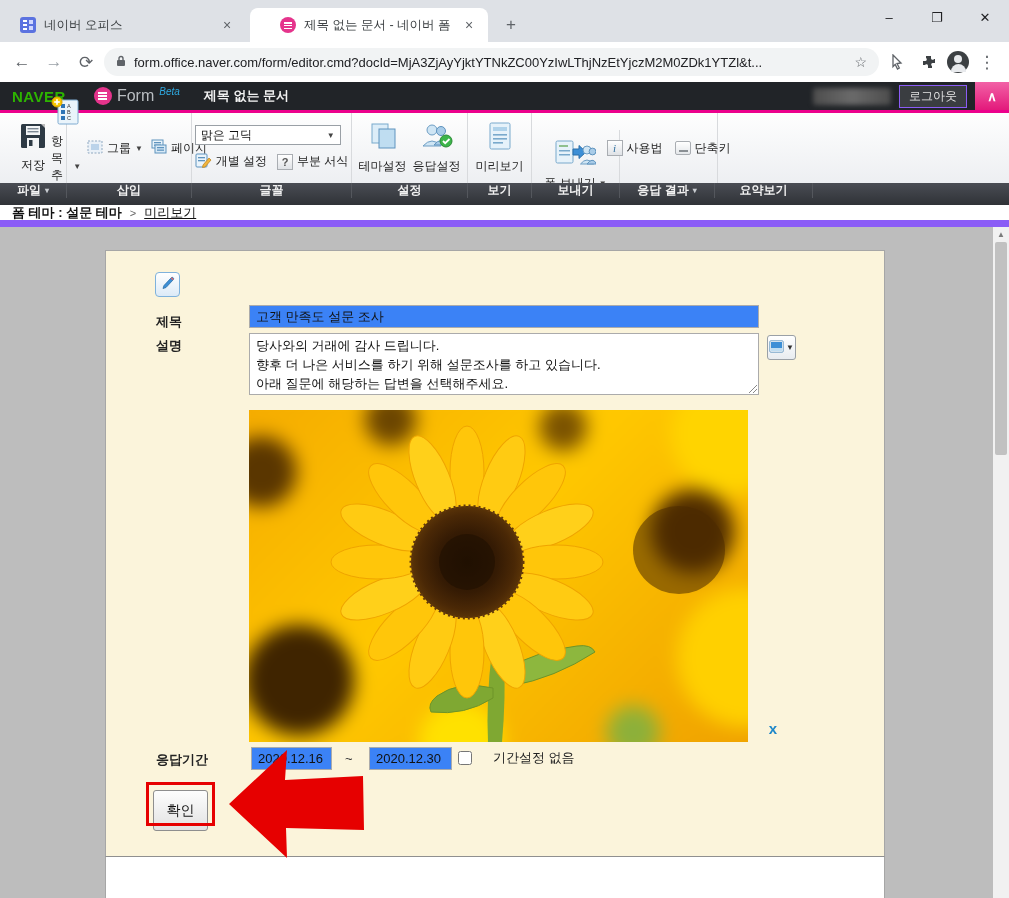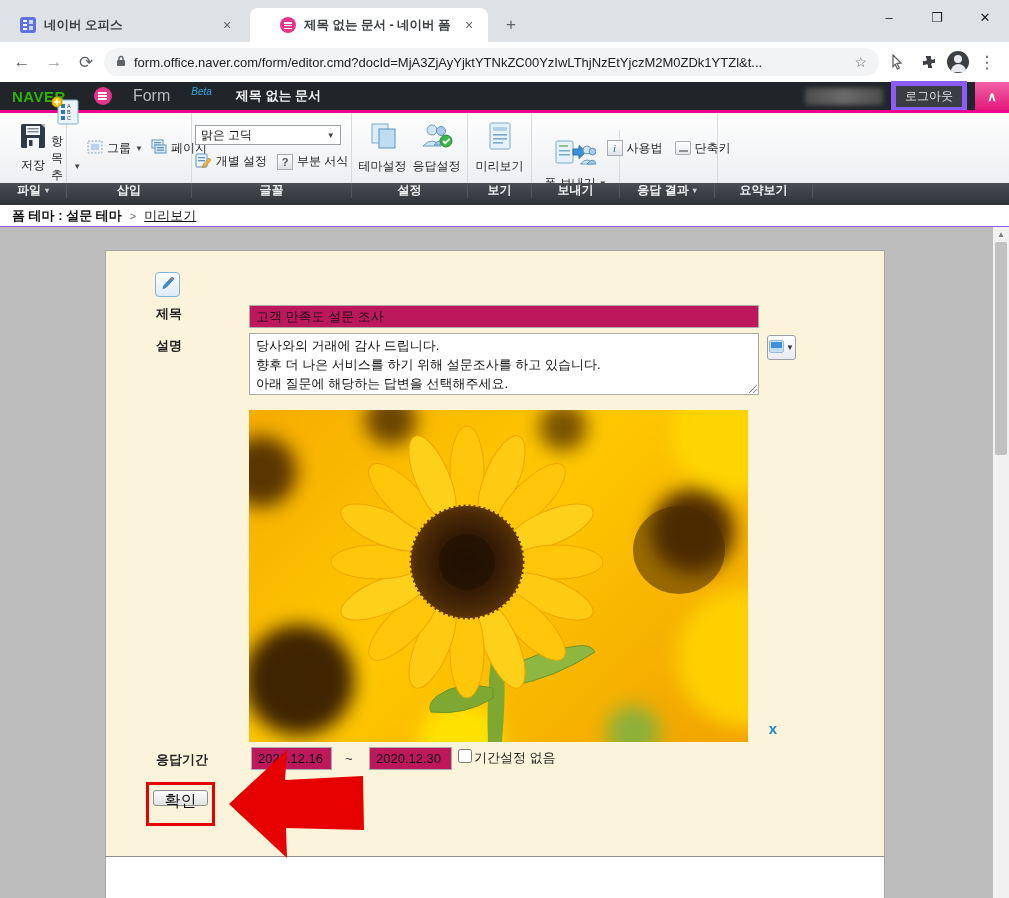--- a/index.html
+++ b/index.html
@@ -4,21 +4,21 @@
 <style>
   * { margin:0; padding:0; box-sizing:border-box; }
   html,body { width:1009px; height:898px; }
   body { font-family:"Liberation Sans", sans-serif; position:relative; overflow:hidden; background:#BDBDBD; }
 
   
   .tabstrip { position:absolute; left:0; top:0; width:1009px; height:42px; background:#DEE1E6; }
   .tab { position:absolute; top:8px; height:34px; display:flex; align-items:center; gap:8px; padding:0 10px 0 12px; font-size:12.5px; color:#3C4043; }
   .tab.inactive { left:8px; width:238px; }
   .tab.active { left:250px; width:238px; background:#FFFFFF; border-radius:8px 8px 0 0;padding-left:30px; }
-  .tab .title { flex:1; white-space:nowrap; overflow:hidden; text-overflow:ellipsis;font-weight:bold; }
+  .tab .title { flex:1; white-space:nowrap; overflow:hidden; text-overflow:ellipsis; }
   .tab .close { font-size:14px; color:#5F6368; width:18px; height:18px; line-height:18px; text-align:center; border-radius:50%; }
   .fav-office { width:16px; height:16px; border-radius:3px; background:#5B72E0; position:relative; flex:0 0 16px; }
   .fav-office::before { content:""; position:absolute; left:3px; top:3px; width:4px; height:10px; background:linear-gradient(#fff 0 2px, transparent 2px 4px, #fff 4px 6px, transparent 6px 8px, #fff 8px 10px); }
   .fav-office::after { content:""; position:absolute; left:9px; top:3px; width:4px; height:10px; background:linear-gradient(#cfd6ff 0 4px, transparent 4px 6px, #cfd6ff 6px 10px); }
   .fav-form { width:16px; height:16px; border-radius:50%; background:#E5348C; position:relative; flex:0 0 16px; }
   .fav-form::before { content:""; position:absolute; left:4px; top:4.5px; width:8px; height:7px; background:linear-gradient(#fff 0 1.5px, transparent 1.5px 3px, #fff 3px 4.5px, transparent 4.5px 6px, #fff 6px 7px); }
   .newtab { position:absolute; left:498px; top:12px; width:26px; height:26px; text-align:center; line-height:26px; font-size:17px; color:#5F6368; }
   .wincontrols { position:absolute; right:0; top:0; height:34px; display:flex; }
   .winbtn { width:48px; height:34px; display:flex; align-items:center; justify-content:center; font-size:13px; color:#202124; }
 
@@ -30,29 +30,29 @@
   .omnibox .lock { font-size:11px; color:#5F6368; }
   .omnibox .url { font-size:13px; color:#202124; white-space:nowrap; overflow:hidden; text-overflow:ellipsis; flex:1; }
   .omnibox .star { font-size:14px; color:#5F6368; }
   .avatar { width:22px; height:22px; border-radius:50%; background:#3C4043; position:relative; }
   .avatar::before { content:""; position:absolute; left:7px; top:4px; width:8px; height:8px; border-radius:50%; background:#E8EAED; }
   .avatar::after { content:""; position:absolute; left:3.5px; top:13px; width:15px; height:8px; border-radius:8px 8px 0 0; background:#E8EAED; }
 
   
   .appbar { position:absolute; left:0; top:82px; width:1009px; height:28px; background:#212428; display:flex; align-items:center; padding:0 12px; gap:10px; }
   .brand { color:#2DB400; font-weight:bold; font-size:15px; letter-spacing:.5px; }
-  .formlogo { display:flex; align-items:center; gap:21px; margin-left:18px; }
+  .formlogo { display:flex; align-items:center; gap:5px; margin-left:18px; }
   .formlogo .circ { width:18px; height:18px; border-radius:50%; background:#E5348C; position:relative; }
   .formlogo .circ::before { content:""; position:absolute; left:4.5px; top:5px; width:9px; height:8px; background:linear-gradient(#fff 0 1.6px, transparent 1.6px 3.2px, #fff 3.2px 4.8px, transparent 4.8px 6.4px, #fff 6.4px 8px); }
   .formlogo .word { color:#B9BDC1; font-size:16px; }
   .formlogo .beta { color:#2FA9E0; font-size:10px; font-style:italic; position:relative; top:-5px; }
   .doc-title { color:#F1F1F1; font-size:13px; font-weight:bold; margin-left:14px; }
   .appbar-right { margin-left:auto; display:flex; align-items:center; gap:8px; }
   .user-blur { width:78px; height:17px; border-radius:2px; background:linear-gradient(90deg,#4d4d4d,#6a6a6a,#4d4d4d); filter:blur(2.5px); }
-  .logout-btn { background:#3A3D41; border:5px solid #8b5cf6; color:#E3E3E3; font-size:12px; padding:2px 9px; }
+  .logout-btn { background:#3A3D41; border:1px solid #8b5cf6; color:#E3E3E3; font-size:12px; padding:2px 9px; }
   .collapse-btn { width:34px; height:28px; background:linear-gradient(#F262A6,#E3197B); color:#fff; display:flex; align-items:center; justify-content:center; font-weight:bold; font-size:13px; margin-right:-12px; }
   .pinkline { position:absolute; left:0; top:110px; width:1009px; height:3px; background:#EC008C; }
 
   
   .ribbon { position:absolute; left:0; top:113px; width:1009px; height:70px; background:linear-gradient(#FEFEFE,#EDEFF2); display:flex; }
   .rgroup { height:70px; border-right:1px solid #D8DADD; display:flex; align-items:center; justify-content:center; gap:6px; padding:4px 2px; }
   .rgroup.w1{width:67px;} .rgroup.w2{width:125px;} .rgroup.w3{width:160px;} .rgroup.w4{width:116px;}
   .rgroup.w5{width:64px;} .rgroup.w6{width:88px;margin-top:17px;} .rgroup.w7{width:95px;} .rgroup.w8{width:98px;}
   .rgroup.nr{border-right:none; flex:1;}
   .bigbtn { display:flex; flex-direction:column; align-items:center; justify-content:center; gap:4px; font-size:12px; color:#222; }
@@ -69,33 +69,33 @@
 
   
   .menubar { position:absolute; left:0; top:183px; width:1009px; height:22px; background:linear-gradient(#4A4D54,#2F3237); display:flex; }
   .mitem { height:15px; display:flex; align-items:center; justify-content:center; gap:4px; color:#F2F2F2; font-size:12px; font-weight:bold; border-right:1px solid #54575D; }
   .mitem.m1{width:67px;} .mitem.m2{width:125px;} .mitem.m3{width:160px;} .mitem.m4{width:116px;}
   .mitem.m5{width:64px;} .mitem.m6{width:88px;} .mitem.m7{width:95px;} .mitem.m8{width:98px;}
   .mitem .caret{ color:#C9CCD1; }
   .menufill { flex:1; }
 
   
-  .breadcrumb { position:absolute; left:0; top:205px; width:1009px; height:22px; background:#FFFFFF; border-bottom:1px solid #8b5cf6; display:flex; align-items:center; padding:0 12px; gap:8px; font-size:13px; color:#111; }
+  .breadcrumb { position:absolute; left:0; top:205px; width:1009px; height:22px; background:#FFFFFF; border-bottom:7px solid #8b5cf6; display:flex; align-items:center; padding:0 12px; gap:8px; font-size:13px; color:#111; }
   .breadcrumb .pre { font-weight:bold; }
   .breadcrumb .sep { color:#666; font-size:11px; }
   .breadcrumb .cur { text-decoration:underline; color:#111; }
 
   
   .content { position:absolute; left:0; top:227px; width:1009px; height:671px; background:#BDBDBD; }
   .panel { position:absolute; left:105px; top:23px; width:780px; height:607px; background:#FBF4DB; border:1px solid #A6A6A6; border-bottom:1px solid #8F8F8F; }
   .panel-next { position:absolute; left:105px; top:630px; width:780px; height:41px; background:#FFFFFF; border-left:1px solid #A6A6A6; border-right:1px solid #A6A6A6; }
 
   .pencil-btn { position:absolute; left:49px; top:21px; width:25px; height:25px; background:linear-gradient(#FFFFFF,#DCEAF7); border:1px solid #7FB2DC; border-radius:4px; display:flex; align-items:center; justify-content:center; }
   .flabel { position:absolute; font-size:13px; font-weight:bold; color:#222; }
-  .tinput { position:absolute; height:23px; background:#be185d; border:1px solid #ABABAB; font-size:13px; color:#111; padding:0 6px; font-family:"Liberation Sans",sans-serif; }
+  .tinput { position:absolute; height:23px; background:#3b82f6; border:1px solid #ABABAB; font-size:13px; color:#111; padding:0 6px; font-family:"Liberation Sans",sans-serif; }
   .tarea { position:absolute; left:143px; top:82px; width:510px; height:62px; background:#fff; border:1px solid #ABABAB; font-size:13px; color:#111; padding:3px 6px; line-height:1.45; resize:none; font-family:"Liberation Sans",sans-serif; overflow:hidden; }
   .resize-grip { position:absolute; left:643px; top:134px; width:8px; height:8px; background:
       linear-gradient(135deg, transparent 0 45%, #888 45% 55%, transparent 55% 70%, #888 70% 80%, transparent 80%); }
   .imgdrop-btn { position:absolute; left:661px; top:84px; width:29px; height:25px; background:linear-gradient(#fff,#E8ECF0); border:1px solid #9AA0A6; border-radius:3px; display:flex; align-items:center; justify-content:center; gap:2px; }
   .imgdrop-btn .dcaret { font-size:8px; color:#333; }
 
   
   .photo { position:absolute; left:143px; top:159px; width:499px; height:332px; overflow:hidden; background:#EFA200; }
   .photo-bg { position:absolute; left:-20px; top:-20px; right:-20px; bottom:-20px; filter:blur(9px);
     background:
@@ -107,25 +107,25 @@
       radial-gradient(circle at 93% 12%, #FFD400 0 9%, transparent 11%),
       radial-gradient(circle at 96% 72%, #FFD000 0 11%, transparent 13%),
       radial-gradient(circle at 43% 95%, #FFE100 0 8%, transparent 10%),
       radial-gradient(circle at 75% 92%, #8CB03A 0 4%, transparent 6%),
       linear-gradient(135deg, #F4A900, #FFC800 45%, #EE9E00); }
   .photo-flower { position:absolute; left:0; top:0; }
   .img-close { position:absolute; left:659px; top:470px; width:16px; height:16px; color:#1D87C9; font-weight:bold; font-size:15px; line-height:16px; text-align:center; }
 
   
   .tilde { position:absolute; left:239px; top:500px; font-size:13px; color:#333; }
-  .chkrow { position:absolute; left:352px; top:498px; display:flex; align-items:flex-start; gap:2px; font-size:13px; color:#222; }
+  .chkrow { position:absolute; left:352px; top:498px; display:flex; align-items:center; gap:21px; font-size:13px; color:#222; }
   .chkrow input { width:14px; height:14px; }
 
   
-  .confirm-btn { position:absolute; left:47px; top:539px; width:55px; height:16px; background:linear-gradient(#FDFDFD,#E2E2E2); border:1px solid #8E8E8E; border-radius:3px; font-size:16px; color:#111; font-family:"Liberation Sans",sans-serif; }
+  .confirm-btn { position:absolute; left:47px; top:539px; width:55px; height:41px; background:linear-gradient(#FDFDFD,#E2E2E2); border:1px solid #8E8E8E; border-radius:3px; font-size:14px; color:#111; font-family:"Liberation Sans",sans-serif; }
   .red-rect { position:absolute; left:40px; top:531px; width:69px; height:44px; border:3px solid #E60000; }
   .red-arrow { position:absolute; left:117px; top:497px; width:141px; height:112px; }
 
   
   .scrollbar { position:absolute; right:0; top:227px; width:16px; height:671px; background:#F1F1F1; }
   .sb-up { position:absolute; top:0; left:0; width:16px; height:15px; display:flex; align-items:center; justify-content:center; font-size:8px; color:#7B7B7B; }
   .sb-thumb { position:absolute; top:15px; left:2px; width:12px; height:213px; background:#C1C1C1; border-radius:2px; }
 </style>
 </head>
 <body>
@@ -405,21 +405,21 @@
 
     <div class="pencil-btn">
       <span>
         <svg width="14" height="14" viewBox="0 0 14 14">
             <path d="M2 12.5 L3 9.5 L10.2 1.8 a1.4 1.4 0 0 1 2 2 L5 11.5 Z" fill="#3D8FD6" stroke="#2A6EA8" stroke-width="0.8"></path>
             <path d="M10.2 1.8 l2 2" stroke="#E06666" stroke-width="1.6"></path>
           </svg>
       </span>
     </div>
 
-    <span class="flabel" style="left:50px; top:54px;">제목</span>
+    <span class="flabel" style="left:50px; top:62px;">제목</span>
     <input class="tinput" style="left: 143px; top: 54px; width: 510px;" value="고객 만족도 설문 조사">
 
     <span class="flabel" style="left:50px; top:86px;">설명</span>
     <textarea class="tarea" style="">당사와의 거래에 감사 드립니다.
 향후 더 나은 서비스를 하기 위해 설문조사를 하고 있습니다.
 아래 질문에 해당하는 답변을 선택해주세요.</textarea>
     <div class="resize-grip"></div>
 
     <div class="imgdrop-btn">
       <span>

